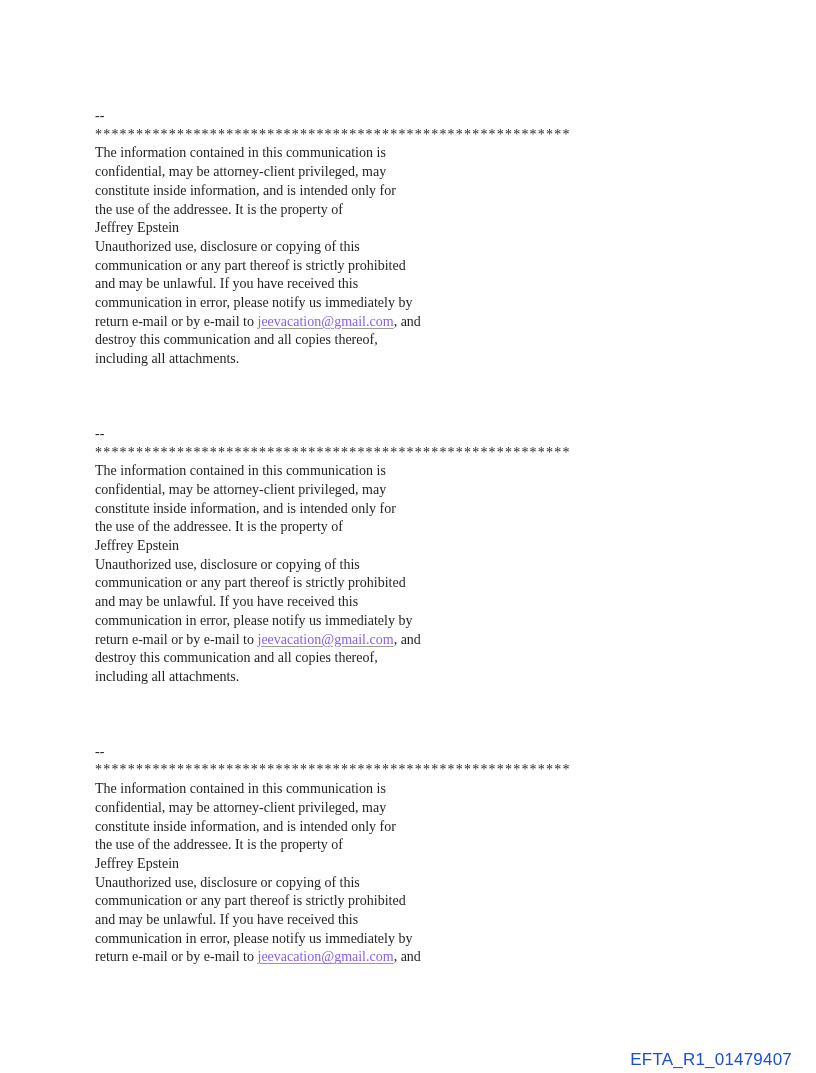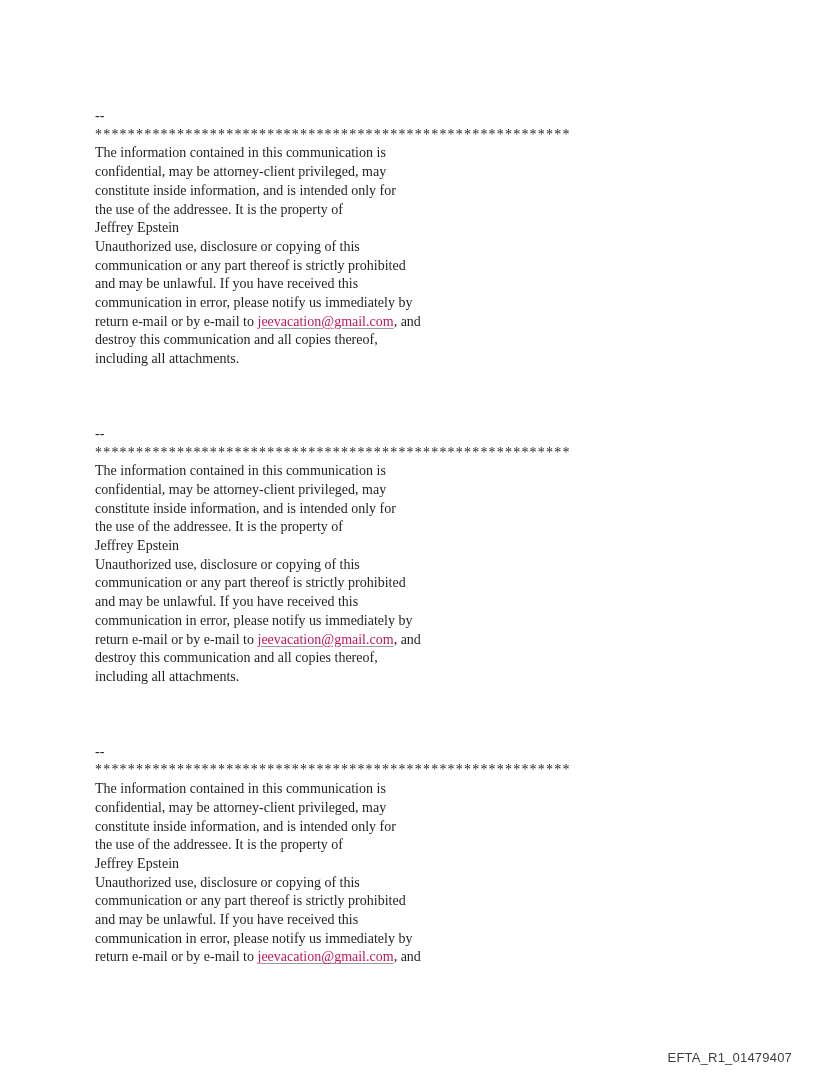--- a/index.html
+++ b/index.html
@@ -17,33 +17,33 @@
     width: 510px;
     font-size: 14px;
     line-height: 18.7px;
     color: #1f1f1f;
   }
   .block { margin-bottom: 56px; }
   .block:last-child { margin-bottom: 0; }
   .line { white-space: pre; }
   .stars { letter-spacing: 1.2px; }
   .email-link {
-    color: #be185d;
+    color: #8b5cf6;
     text-decoration: underline;
     text-decoration-color: #9a9a9a;
     text-underline-offset: 2px;
     cursor: pointer;
   }
   .bates {
     position: absolute;
     top: 1050px;
     right: 24px;
     font-family: "Liberation Sans", "DejaVu Sans", sans-serif;
-    font-size: 13px;
-    color: #404040;
+    font-size: 17px;
+    color: #1d4ed8;
     letter-spacing: 0.2px;
   }
 </style>
 </head>
 <body>
 
 <main>
 
   <div class="content">
 

